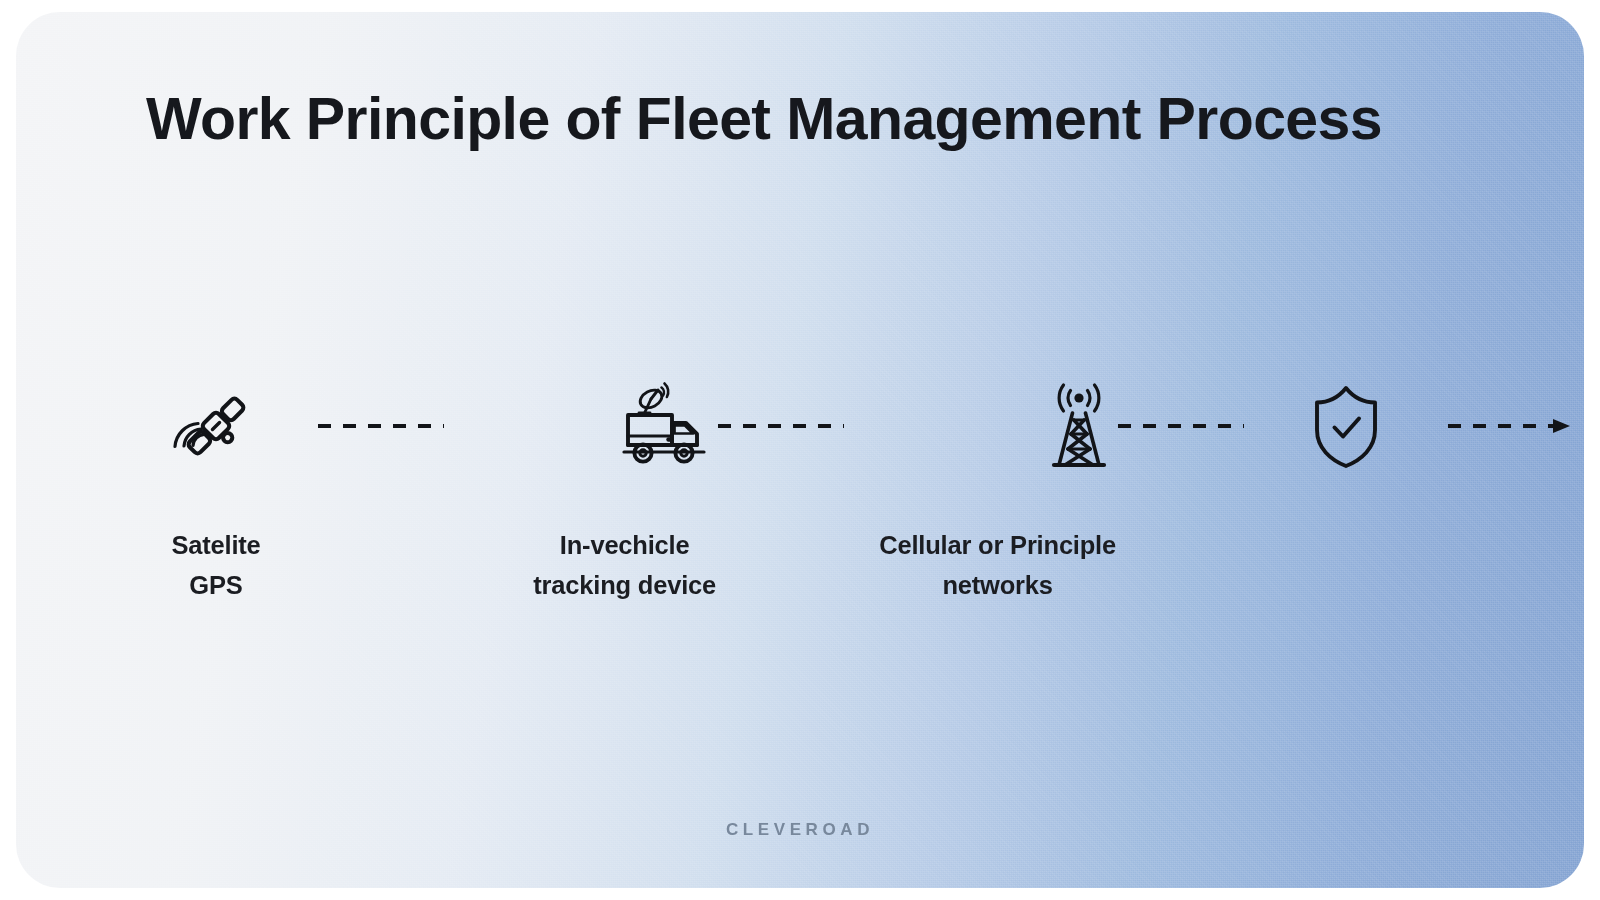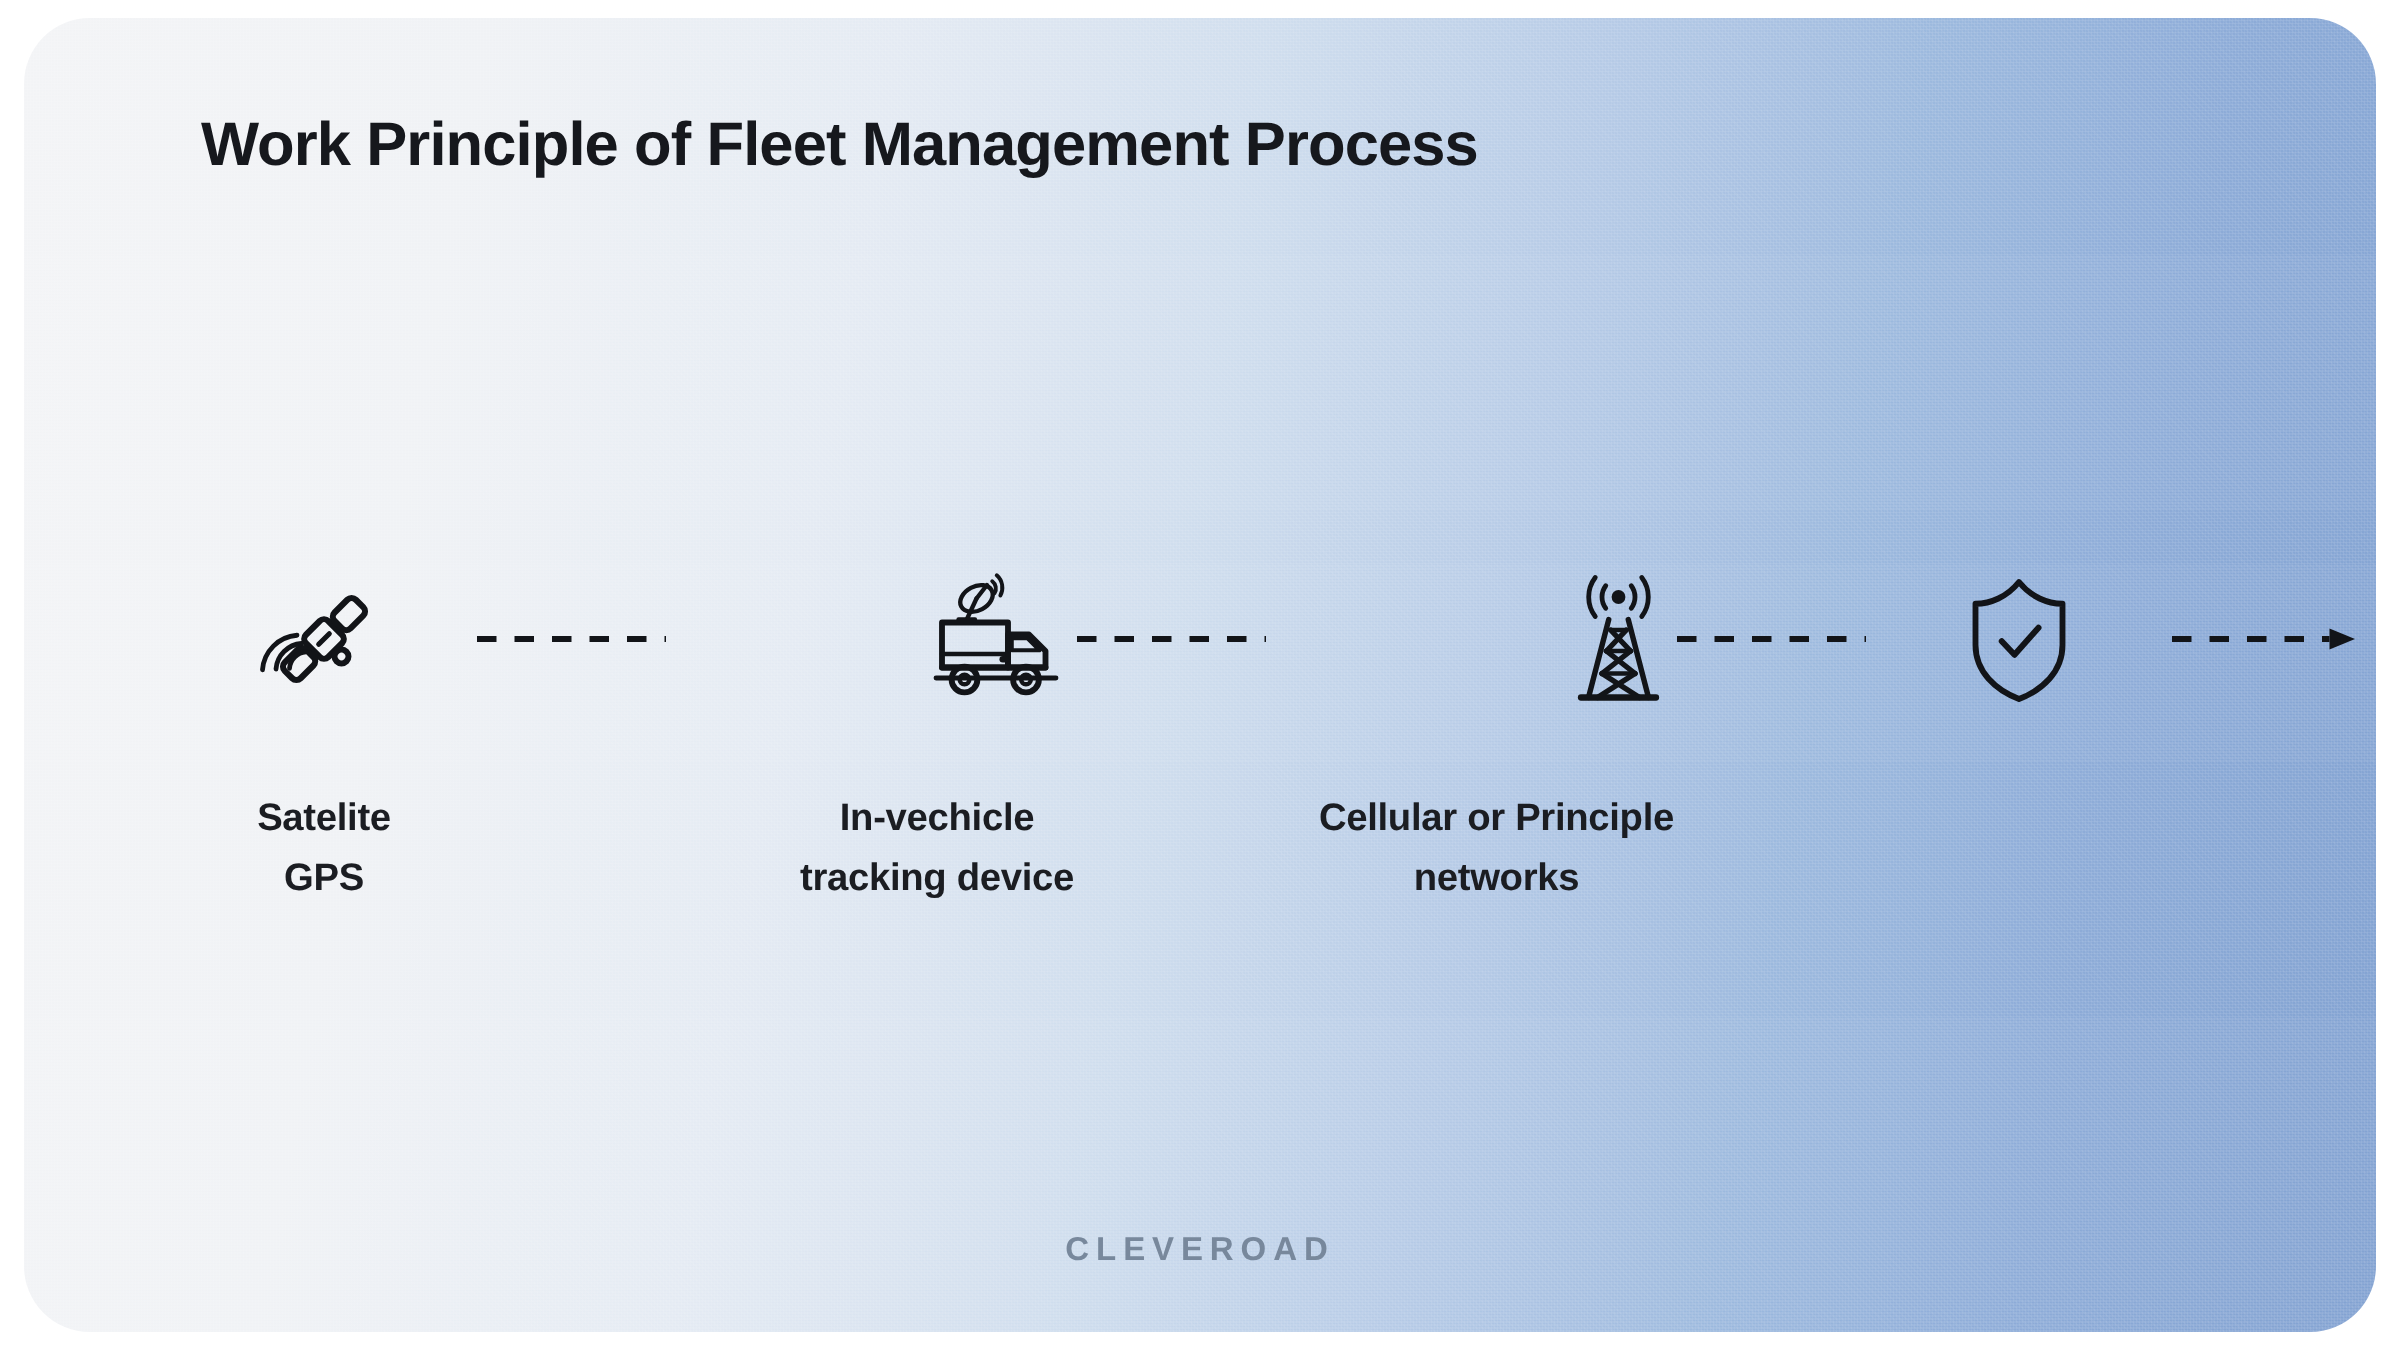--- a/index.html
+++ b/index.html
@@ -44,22 +44,22 @@
       repeating-linear-gradient(0deg, rgba(255,255,255,.10) 0 1px, rgba(0,0,0,.045) 1px 2px),
       repeating-linear-gradient(90deg, rgba(255,255,255,.085) 0 1px, rgba(0,0,0,.04) 1px 2px),
       repeating-linear-gradient(45deg, rgba(0,0,0,.028) 0 2px, rgba(255,255,255,.05) 2px 3px);
   }
 
   #title {
     position: absolute;
     left: 118px;
     top: 62px;
     width: 1340px;
-    margin: 0;
-    font-size: 41px;
+    margin: 12px;
+    font-size: 59px;
     font-weight: bold;
     letter-spacing: -0.6px;
     color: #16181d;
     line-height: 1.12;
   }
 
   
   #flow {
     position: absolute;
     left: 100px;
@@ -107,21 +107,21 @@
     align-items: center;
     justify-content: center;
   }
 
   #footer-logo {
     position: absolute;
     left: 0;
     right: 0;
     top: 808px;
     text-align: center;
-    font-size: 22px;
+    font-size: 17px;
     font-weight: bold;
     letter-spacing: 4.6px;
     color: #78889c;
   }
 </style>
 </head>
 <body>
 
 <div id="card">
 

